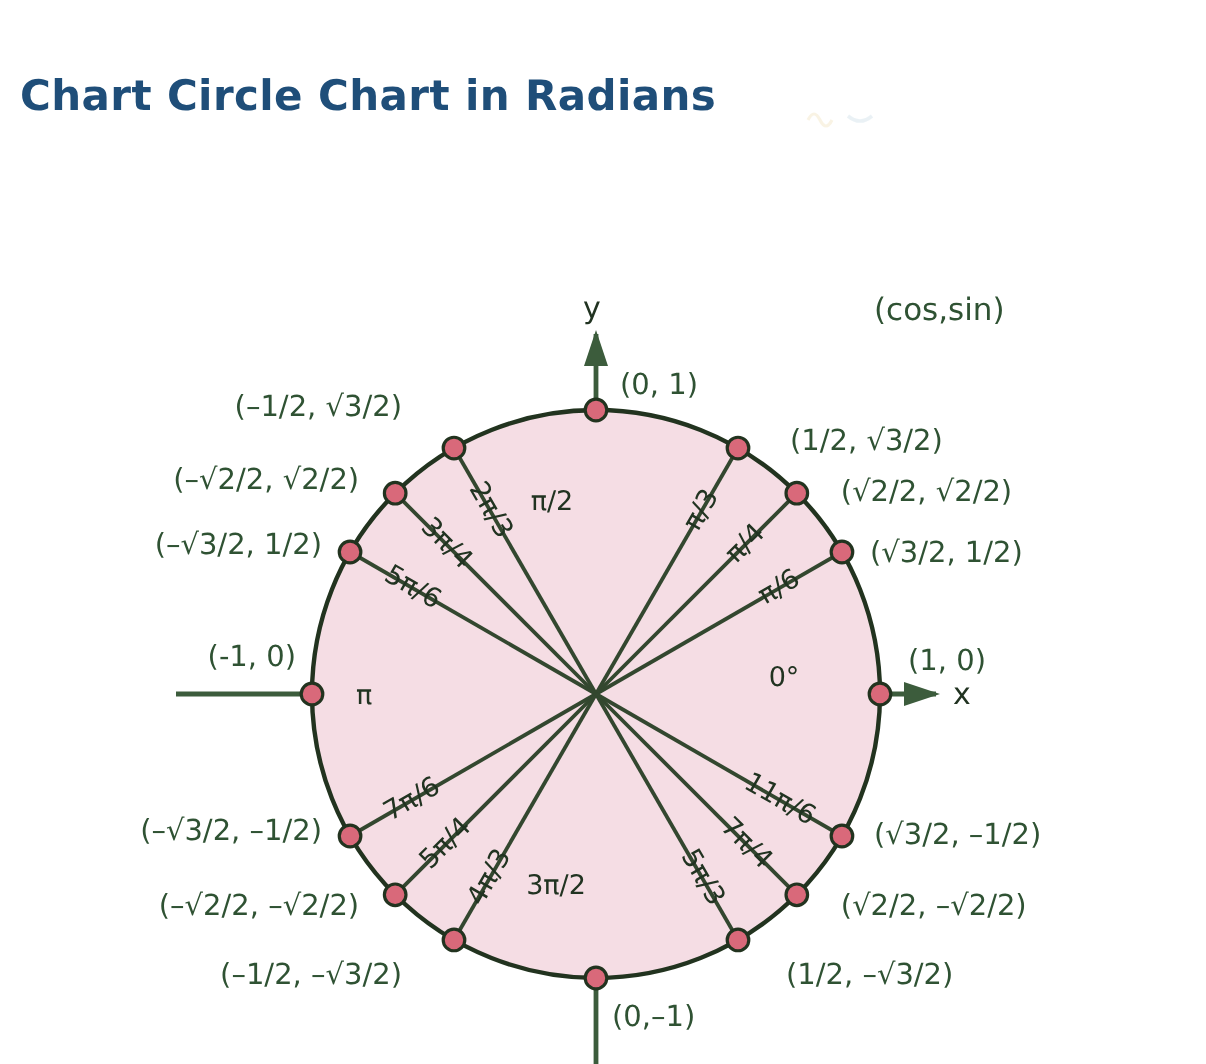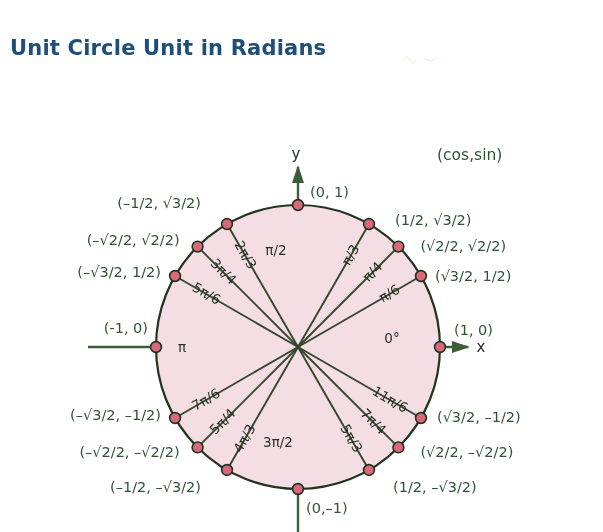--- a/index.html
+++ b/index.html
@@ -46,21 +46,21 @@
   }
   .coord-label { font-size: 14.5px; }
   .angle-label { font-size: 13.5px; fill: #213321; }
   .axis-name  { font-size: 15px; fill: #213321; }
   .legend-label { font-size: 15.5px; }
   .faint-mark { opacity: 0.18; }
 </style>
 </head>
 <body>
 
-<div id="page-title">Unit Circle Unit in Radians</div>
+<div id="page-title">Chart Circle Chart in Radians</div>
 
 <div id="chart-area">
   <svg class="figure" viewBox="0 0 603 532">
     <g id="axes-group">
       <line id="x-axis" x1="88" y1="347" x2="468" y2="347" stroke="#3c5c3c" stroke-width="2.4"></line>
       <polygon id="x-arrow" points="470,347 452,341 452,353" fill="#3c5c3c"></polygon>
       <line id="y-axis" x1="298" y1="532" x2="298" y2="167" stroke="#3c5c3c" stroke-width="2.4"></line>
       <polygon id="y-arrow" points="298,165 292,183 304,183" fill="#3c5c3c"></polygon>
     </g>
 

